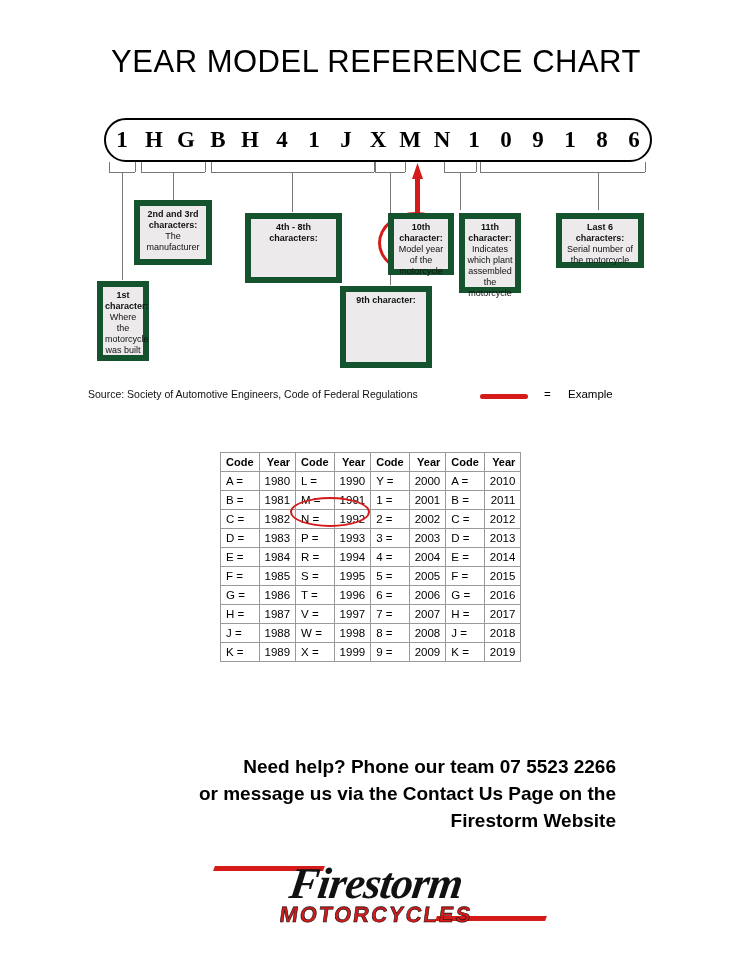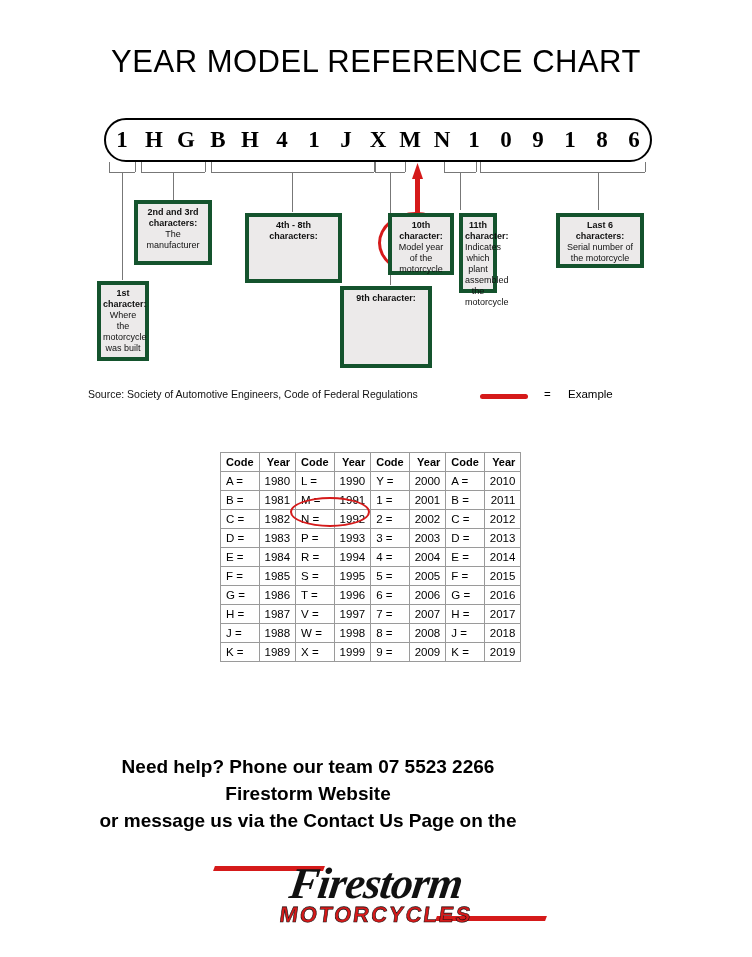--- a/index.html
+++ b/index.html
@@ -54,21 +54,21 @@
     position: absolute;
     background: #777;
   }
   .vline { width: 1px; }
   .hline { height: 1px; }
 
   
   .callout {
     position: absolute;
     background: #eceaea;
-    border: 4px solid #14532d;
+    border: 6px solid #14532d;
     box-sizing: border-box;
     text-align: center;
     font-size: 9px;
     line-height: 11px;
     padding: 3px 2px;
     color: #111;
   }
   .callout b { font-weight: bold; }
 
   
@@ -158,21 +158,21 @@
     border-radius: 50%;
     box-sizing: border-box;
   }
 
   
   .footer {
     position: absolute;
     left: 0;
     top: 753px;
     width: 616px;
-    text-align: center;
+    text-align: right;
     font-size: 19px;
     font-weight: bold;
     line-height: 27px;
   }
 
   
   .logo {
     position: absolute;
     left: 196px;
     top: 858px;
@@ -289,21 +289,21 @@
 
 <div class="callout" style="left:340px; top:286px; width:92px; height:82px;">
   <b>9th character:</b>
 </div>
 
 <div class="callout" style="left:388px; top:213px; width:66px; height:62px;">
   <b>10th character:</b>
   <div>Model year of the motorcycle</div>
 </div>
 
-<div class="callout" style="left:459px; top:213px; width:38px; height:80px;">
+<div class="callout" style="left:459px; top:213px; width:62px; height:80px;">
   <b>11th character:</b>
   <div>Indicates which plant assembled the motorcycle</div>
 </div>
 
 <div class="callout" style="left:556px; top:213px; width:88px; height:55px;">
   <b>Last 6 characters:</b>
   <div>Serial number of the motorcycle</div>
 </div>
 
 <div class="source">Source:  Society of Automotive Engineers, Code of Federal Regulations</div>
@@ -426,22 +426,22 @@
         <td class="code">K =</td>
         <td class="year">2019</td>
       </tr>
     </tbody>
   </table>
 </div>
 <div class="table-circle"></div>
 
 <div class="footer">
   <div>Need help?  Phone our team 07 5523 2266</div>
+  <div>or message us via the Contact Us Page on the</div>
   <div>Firestorm Website</div>
-  <div>or message us via the Contact Us Page on the</div>
 </div>
 
 <div class="logo">
   <div class="logo-bar" style="left:18px; top:8px; width:110px;"></div>
   <div class="logo-bar" style="left:240px; top:58px; width:110px;"></div>
   <div class="logo-text-1">Firestorm</div>
   <div class="logo-text-2">MOTORCYCLES</div>
 </div>
 
 </body></html>

